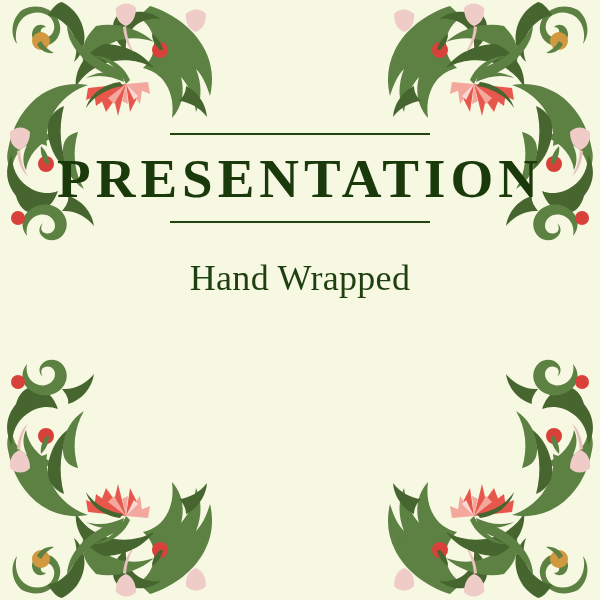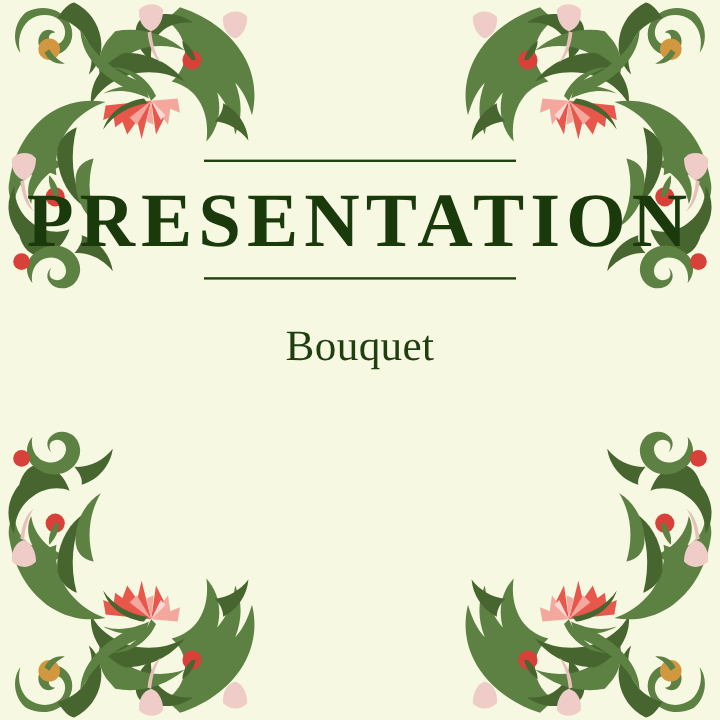--- a/index.html
+++ b/index.html
@@ -46,21 +46,21 @@
     width: 260px;
     height: 2px;
     background: #21430F;
     margin: 0 auto;
   }
   .rule-top    { margin-top: 133px; }
   .rule-bottom { margin-top: 5px; }
 
   .title {
     color: #1B3A0C;
-    font-size: 64px;
+    font-size: 55px;
     font-weight: bold;
     letter-spacing: 5px;
     line-height: 1.12;
     margin: 13px 0 6px 0;
     width: 560px;
     text-transform: none;
   }
 
   .subtitle {
     color: #1F3F10;
@@ -168,17 +168,17 @@
 
     <div class="rule rule-top" style="background: rgb(33, 67, 15);"></div>
 
     <div class="title">
       <div>PRESENTATION</div>
     </div>
 
     <div class="rule rule-bottom" style="background: rgb(33, 67, 15);"></div>
 
     <div class="subtitle">
-      <div>Bouquet</div>
+      <div>Hand Wrapped</div>
     </div>
 
   </div>
 </div>
 
 </body></html>

